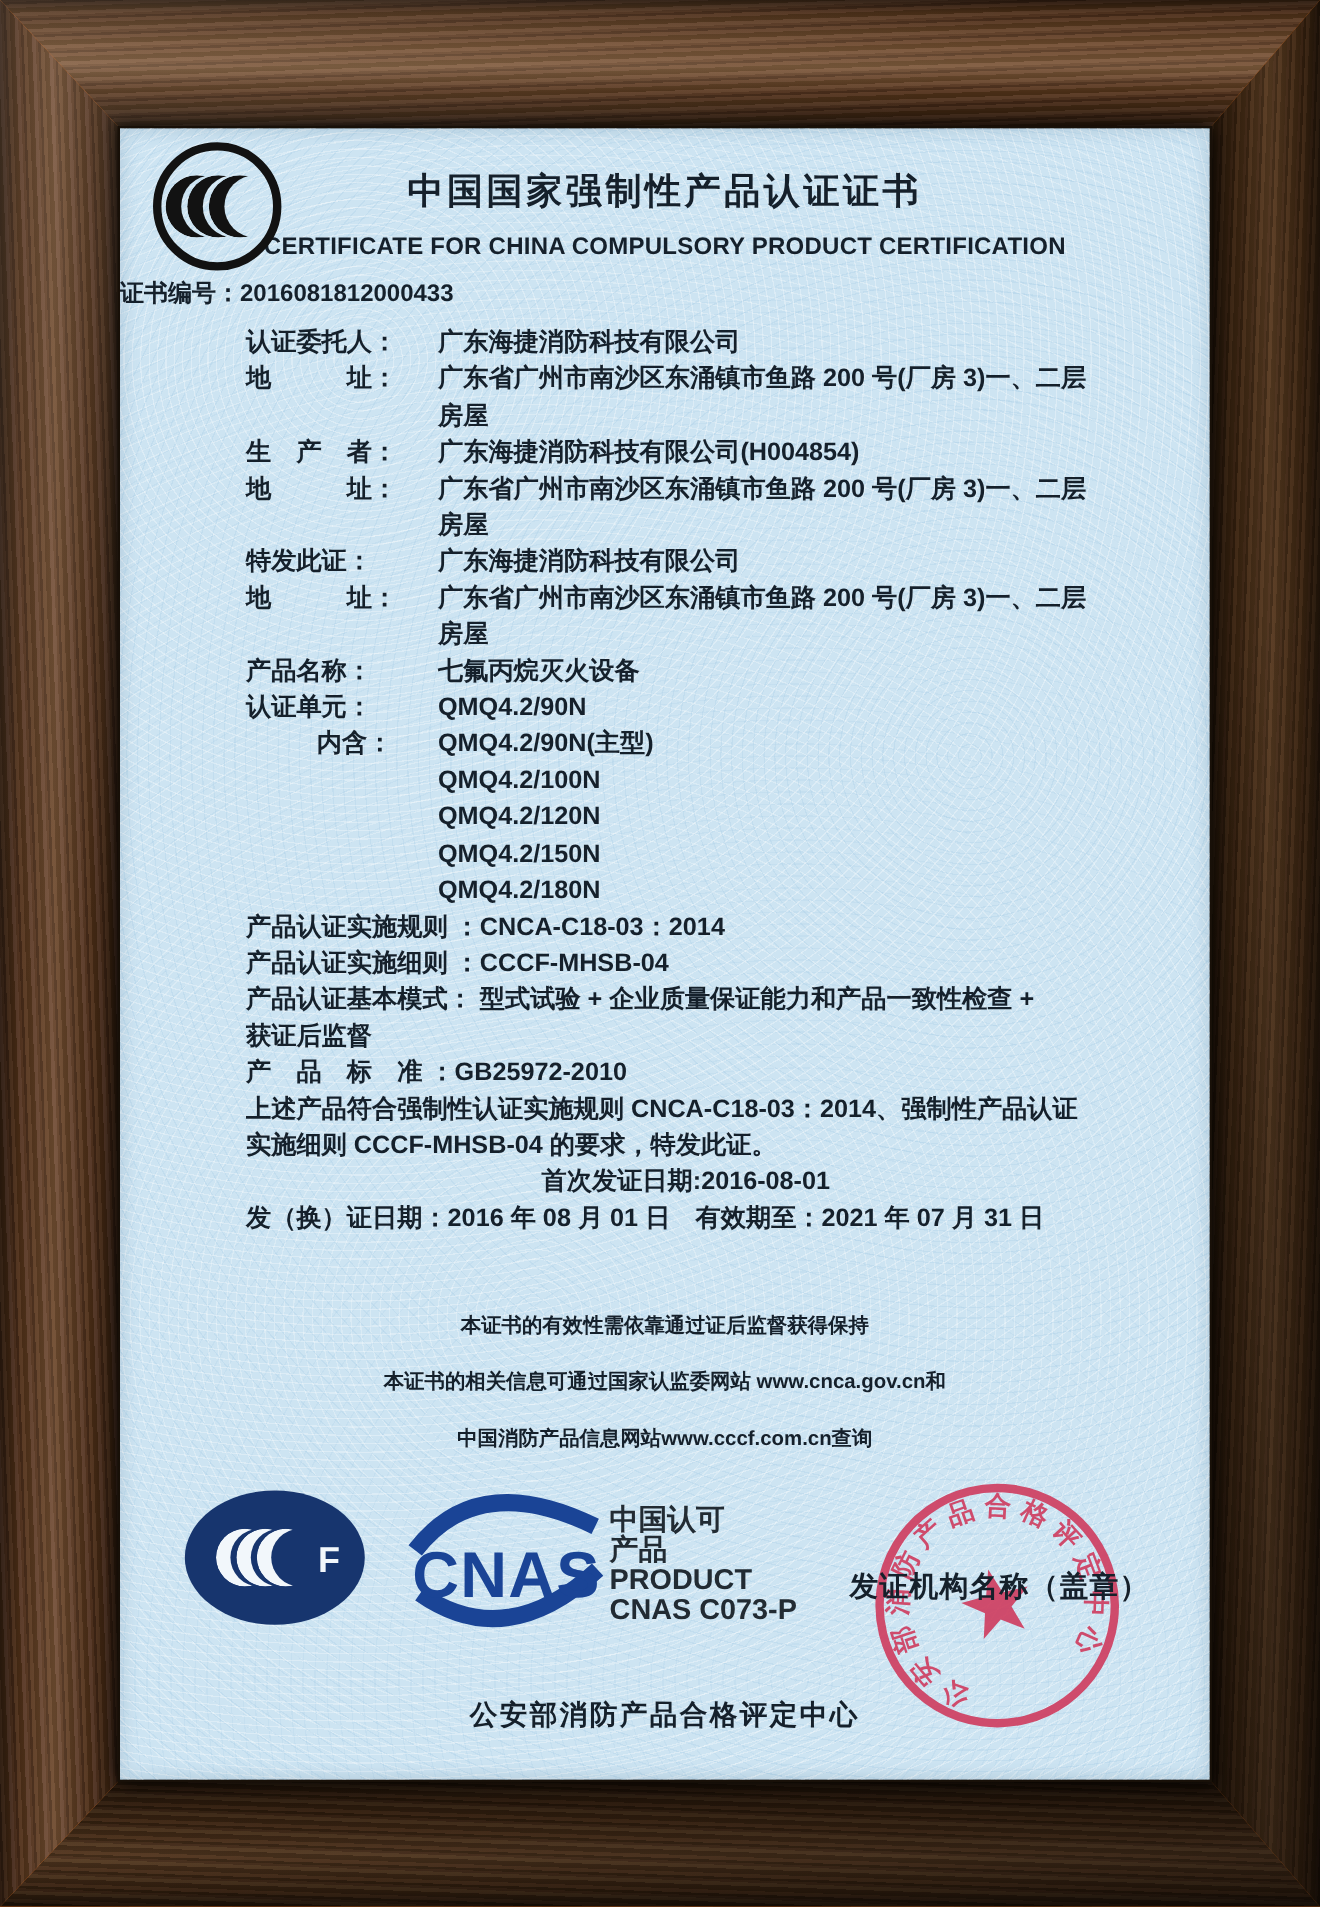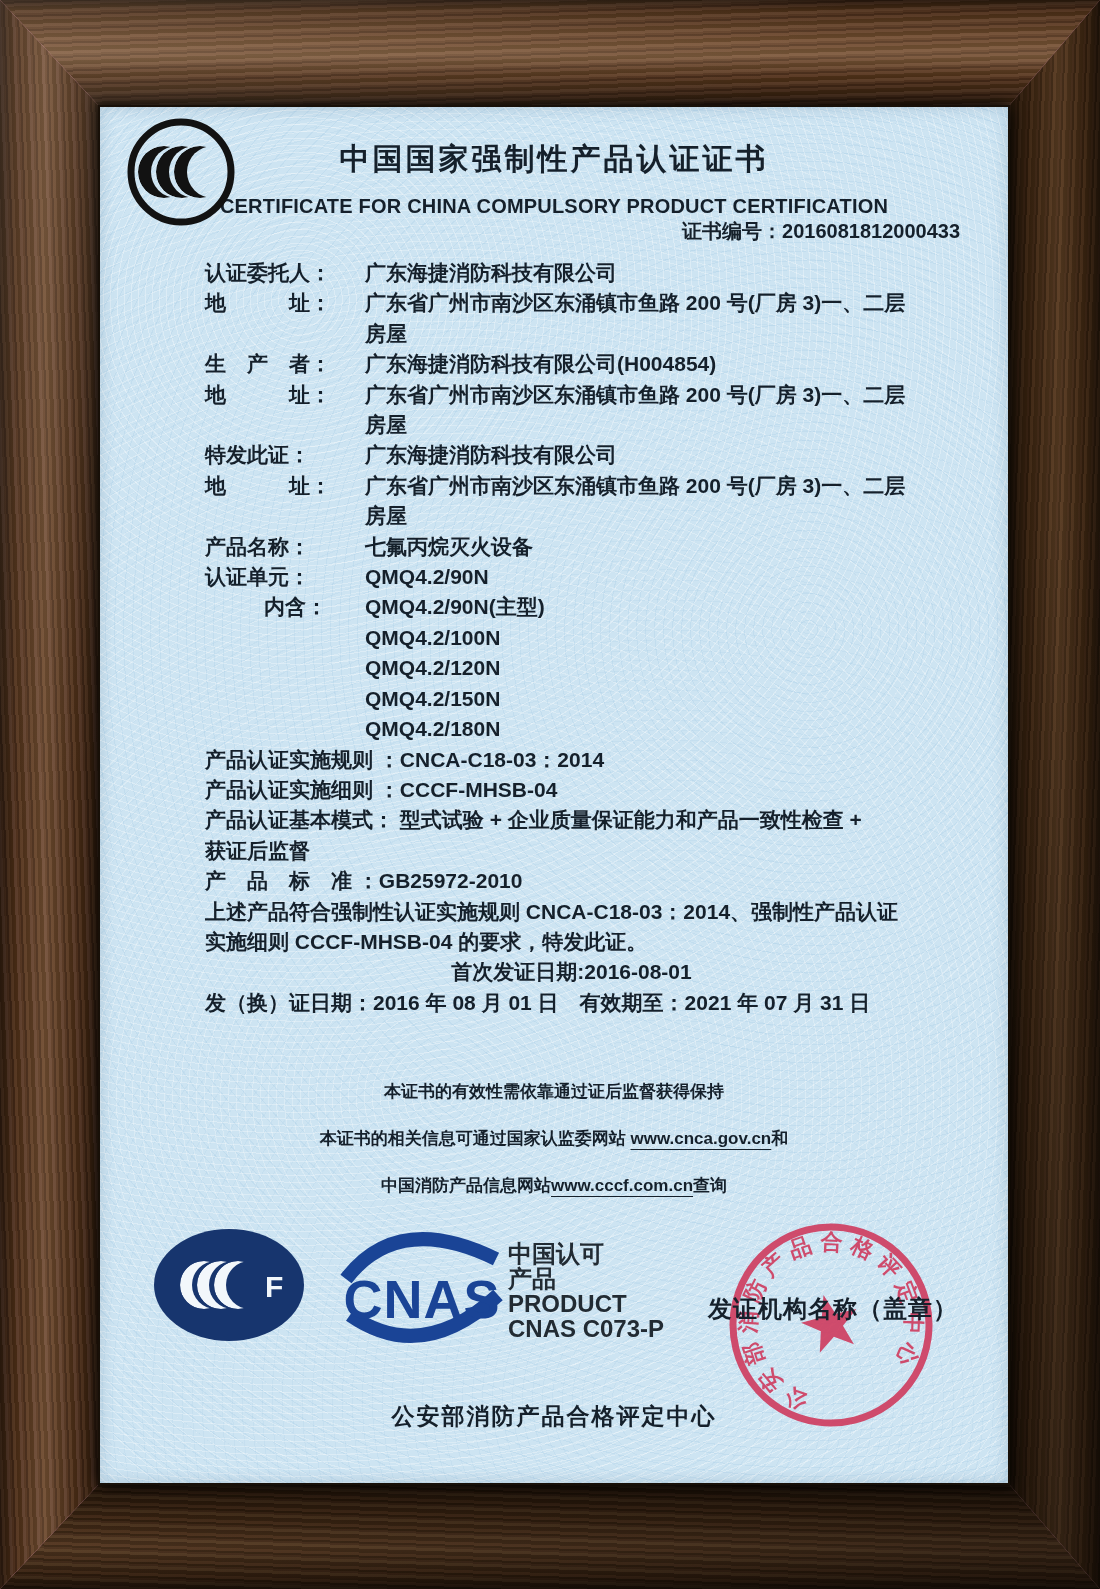--- a/index.html
+++ b/index.html
@@ -1,16 +1,16 @@
 <!DOCTYPE html>
 <html><head>
 <meta charset="utf-8">
 <style>
   html,body{margin:0;padding:0;background:#1c110a;}
-  .page{position:relative;width:1100px;height:1589px;overflow:hidden;background:#f9a8d4;
+  .page{position:relative;width:1100px;height:1589px;overflow:hidden;background:#f97316;
         font-family:"Liberation Sans","DejaVu Sans",sans-serif;}
 
   
   .wood{position:absolute;z-index:1;}
   .f-top{left:0;top:0;width:100%;height:107px;
     background:
       linear-gradient(180deg, rgba(0,0,0,.55) 0%, rgba(0,0,0,.18) 10%, rgba(255,226,190,.10) 36%,
         rgba(255,226,190,.17) 52%, rgba(0,0,0,.12) 72%, rgba(0,0,0,.50) 97%),
       repeating-linear-gradient(178deg,#5d3b24 0 2px,#4c2e1a 2px 4px,#67432b 4px 7px,#523319 7px 11px,#6d4930 11px 14px);
     clip-path:polygon(0 0,100% 0,calc(100% - 92px) 100%,100px 100%);}
@@ -43,32 +43,32 @@
       repeating-radial-gradient(circle at 38% 72%, rgba(255,255,255,.26) 0 1px, rgba(255,255,255,0) 1px 8px),
       repeating-radial-gradient(circle at 62% 94%, rgba(168,205,230,.22) 0 1px, rgba(168,205,230,0) 1px 10px),
       #cde4f2;
     box-shadow:0 0 0 2px #181008, -4px -4px 10px rgba(0,0,0,.55), 4px 4px 12px rgba(0,0,0,.6),
       inset 0 0 16px rgba(60,90,120,.22);
     color:#15202b;}
 
   .hdr-logo{position:absolute;left:26px;top:10px;width:110px;height:110px;}
   .title-zh{text-align:center;padding-top:32px;font-size:30px;font-weight:700;letter-spacing:3px;}
   .title-en{text-align:center;margin-top:15px;font-size:20px;font-weight:700;letter-spacing:.2px;}
-  .certno{text-align:right;padding-right:48px;font-size:20px;font-weight:700;}
+  .certno{text-align:left;padding-right:48px;margin-top:13px;font-size:20px;font-weight:700;}
 
   .body-block{margin:13px 70px 0 105px;font-size:21px;font-weight:700;line-height:30.4px;}
   .row{display:flex;gap:32px;}
   .lbl{flex:0 0 128px;white-space:pre;}
   .lbl.r{text-align:right;padding-right:6px;box-sizing:border-box;}
   .val{flex:1;}
   .para{margin:0;}
   .center-line{text-align:center;}
 
   .notices{margin-top:50px;text-align:center;font-size:17px;font-weight:700;line-height:47px;}
-  .ulink{text-decoration:underline;text-underline-offset:5px;}
+  .ulink{text-underline-offset:5px;}
 
   .marks{position:relative;height:172px;margin-top:14px;}
   .cccf-logo{position:absolute;left:52px;top:4px;width:154px;height:116px;}
   .cnas-logo{position:absolute;left:238px;top:0px;width:168px;height:130px;}
   .accr{position:absolute;left:408px;top:18px;font-size:24px;font-weight:700;line-height:25px;color:#222b33;}
   .issuer-label{position:absolute;left:608px;top:70px;font-size:24px;font-weight:700;letter-spacing:1px;z-index:4;}
   .seal{position:absolute;left:625px;top:-4px;width:212px;height:212px;z-index:3;opacity:.9;
         transform:rotate(-14deg);}
 
   .footer{text-align:center;}

